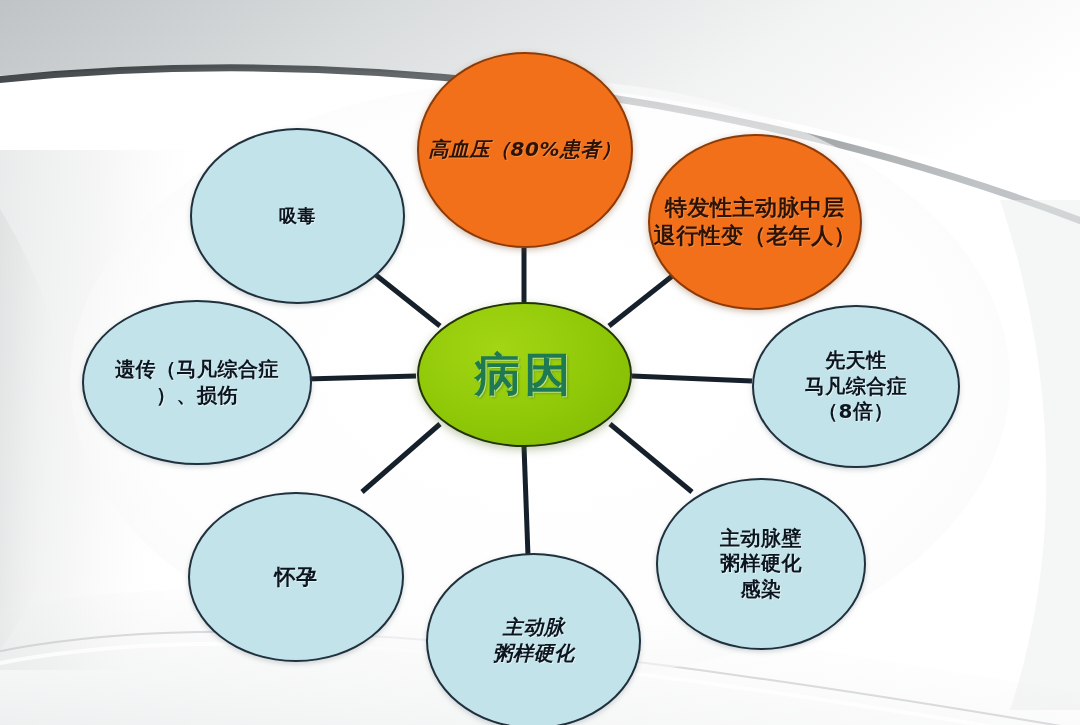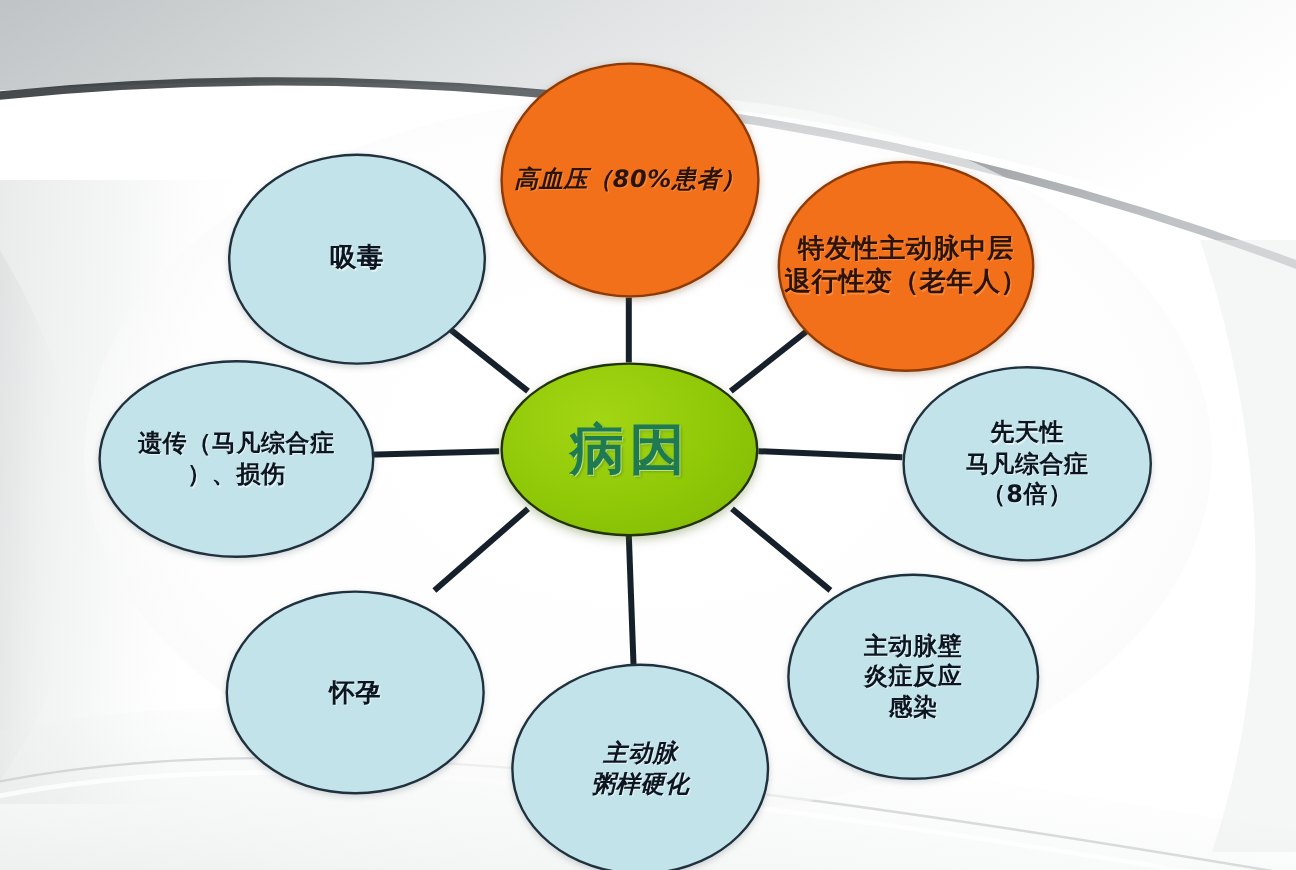--- a/index.html
+++ b/index.html
@@ -85,21 +85,21 @@
     text-shadow: 1px 1px 0 rgba(210,245,170,0.75), 2px 2px 2px rgba(20,60,30,0.25);
   }
   
   #node-hypertension  { left: 417px; top: 52px;  width: 216px; height: 196px; font-style: italic; }
   #node-hypertension .node-label  { font-size: 20px; }
 
   #node-degeneration  { left: 648px; top: 134px; width: 214px; height: 176px; }
   #node-degeneration .node-label  { font-size: 22px; }
 
   #node-drug          { left: 190px; top: 128px; width: 215px; height: 176px; }
-  #node-drug .node-label          { font-size: 22px; }
+  #node-drug .node-label          { font-size: 18px; }
 
   #node-genetic       { left: 82px;  top: 300px; width: 230px; height: 165px; }
   #node-genetic .node-label       { font-size: 20px; }
 
   #node-pregnancy     { left: 188px; top: 492px; width: 216px; height: 170px; }
   #node-pregnancy .node-label     { font-size: 21px; }
 
   #node-atherosclerosis { left: 426px; top: 553px; width: 215px; height: 176px; }
   #node-atherosclerosis .node-label { font-size: 20px; font-style: italic; }
 
@@ -194,21 +194,21 @@
   </div>
 
   <div class="node blue" id="node-congenital">
     <span class="node-label">先天性
 马凡综合症
 （8倍）</span>
   </div>
 
   <div class="node blue" id="node-inflammation">
     <span class="node-label">主动脉壁
-炎症反应
+粥样硬化
 感染</span>
   </div>
 
   <div class="node blue" id="node-atherosclerosis">
     <span class="node-label">主动脉
 粥样硬化</span>
   </div>
 
   <div class="node blue" id="node-pregnancy">
     <span class="node-label">怀孕</span>

